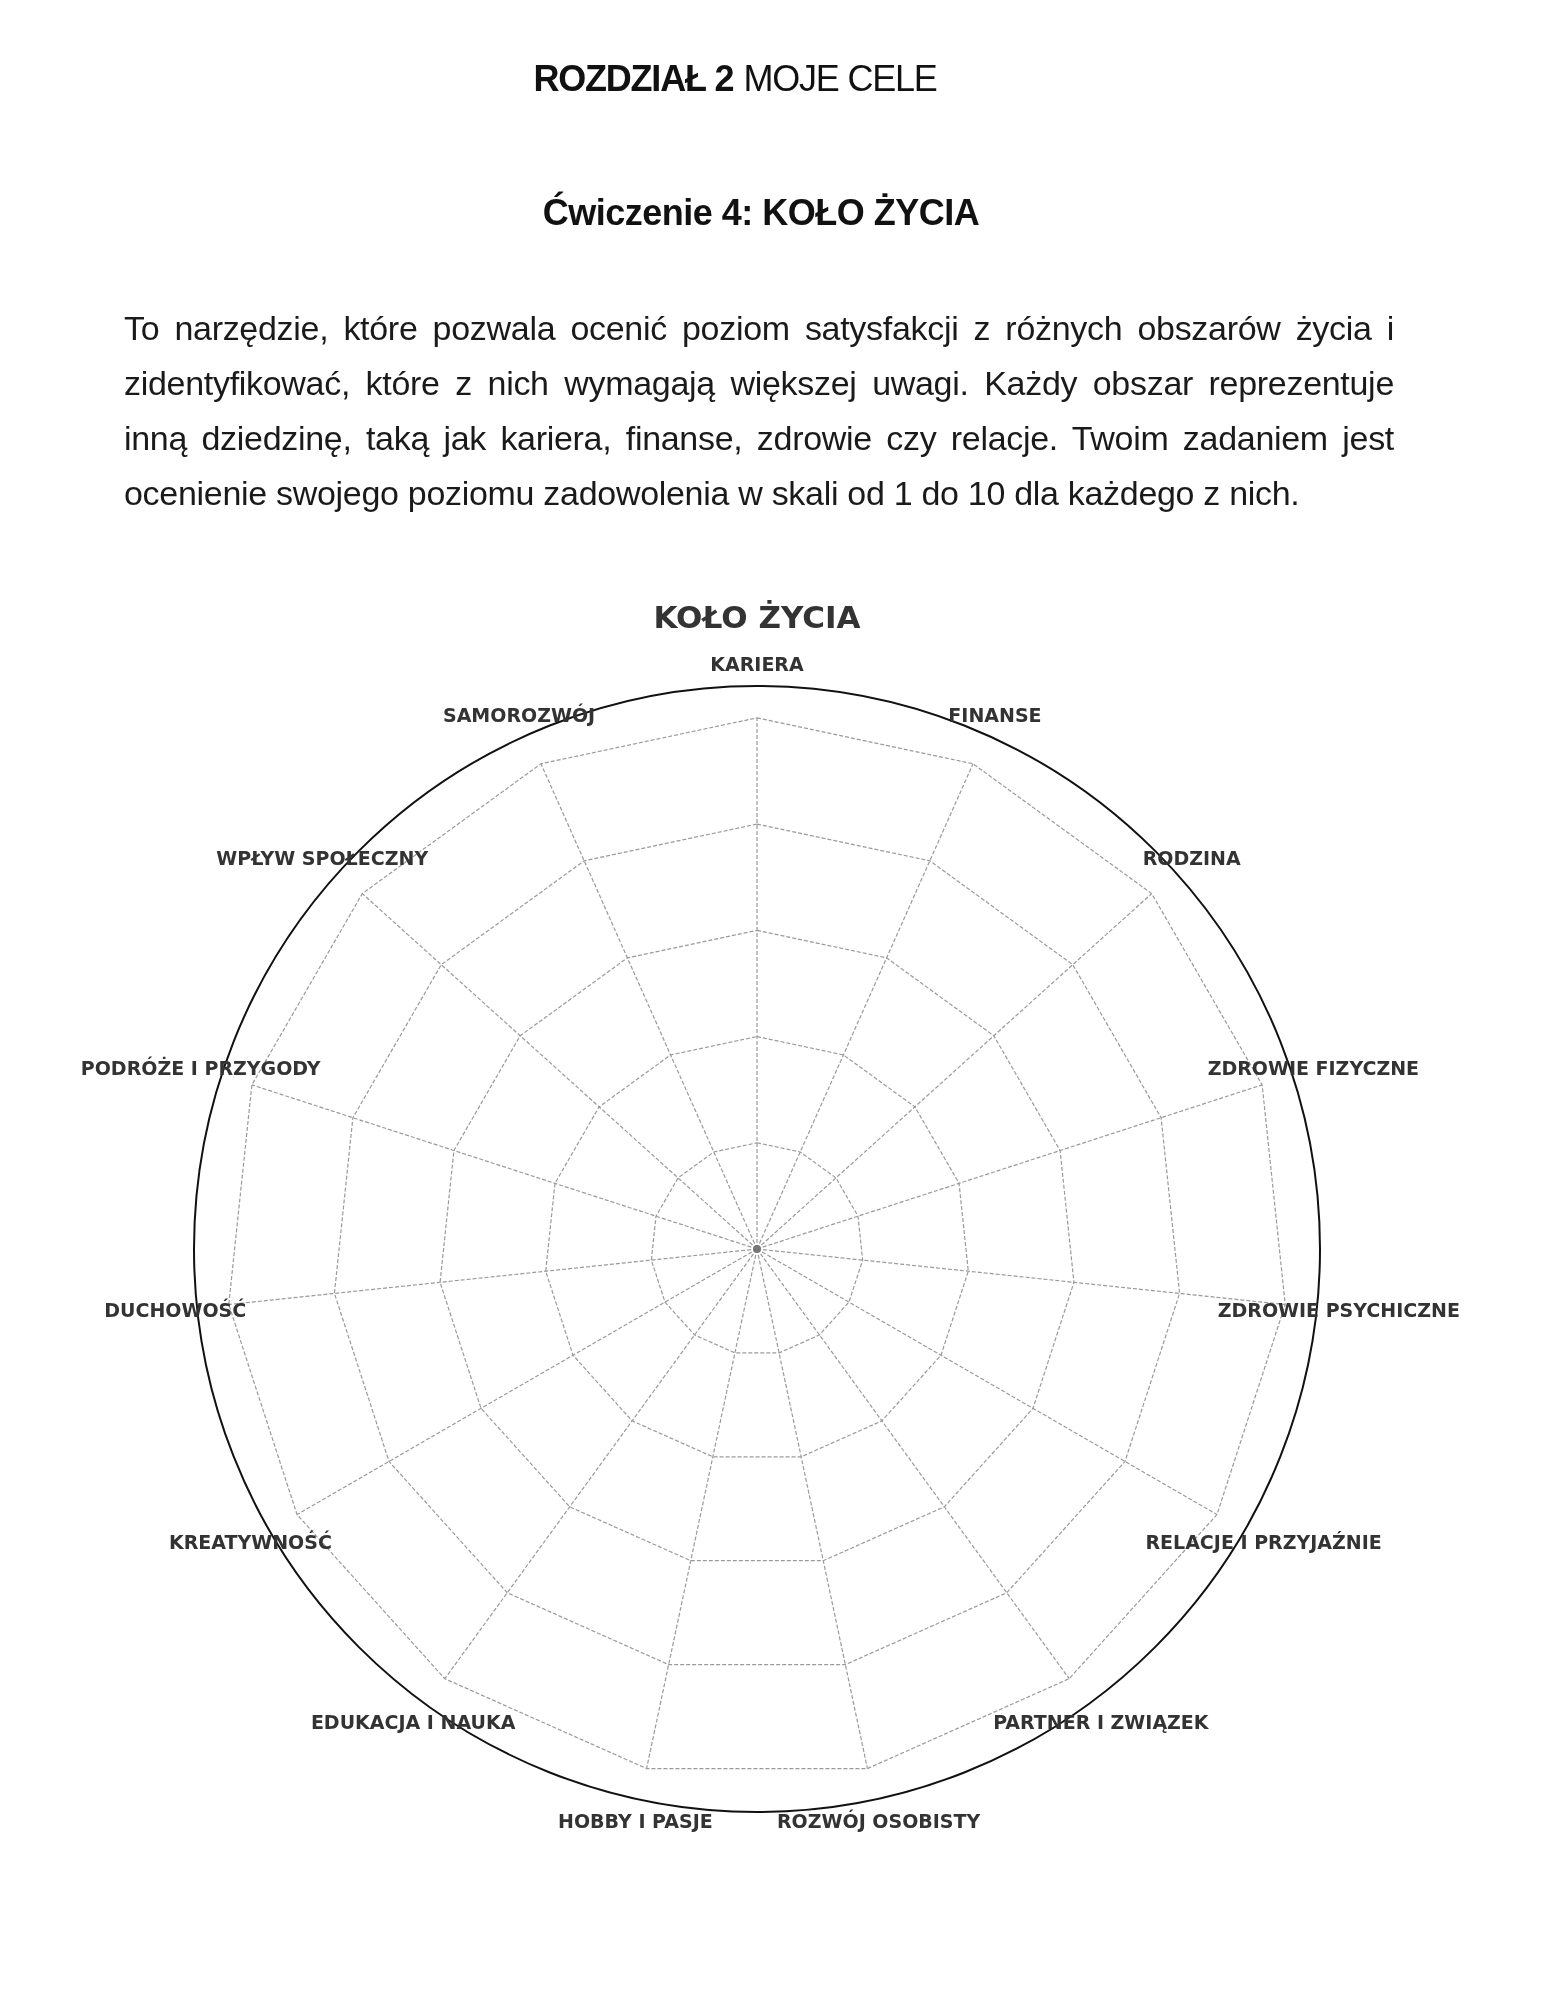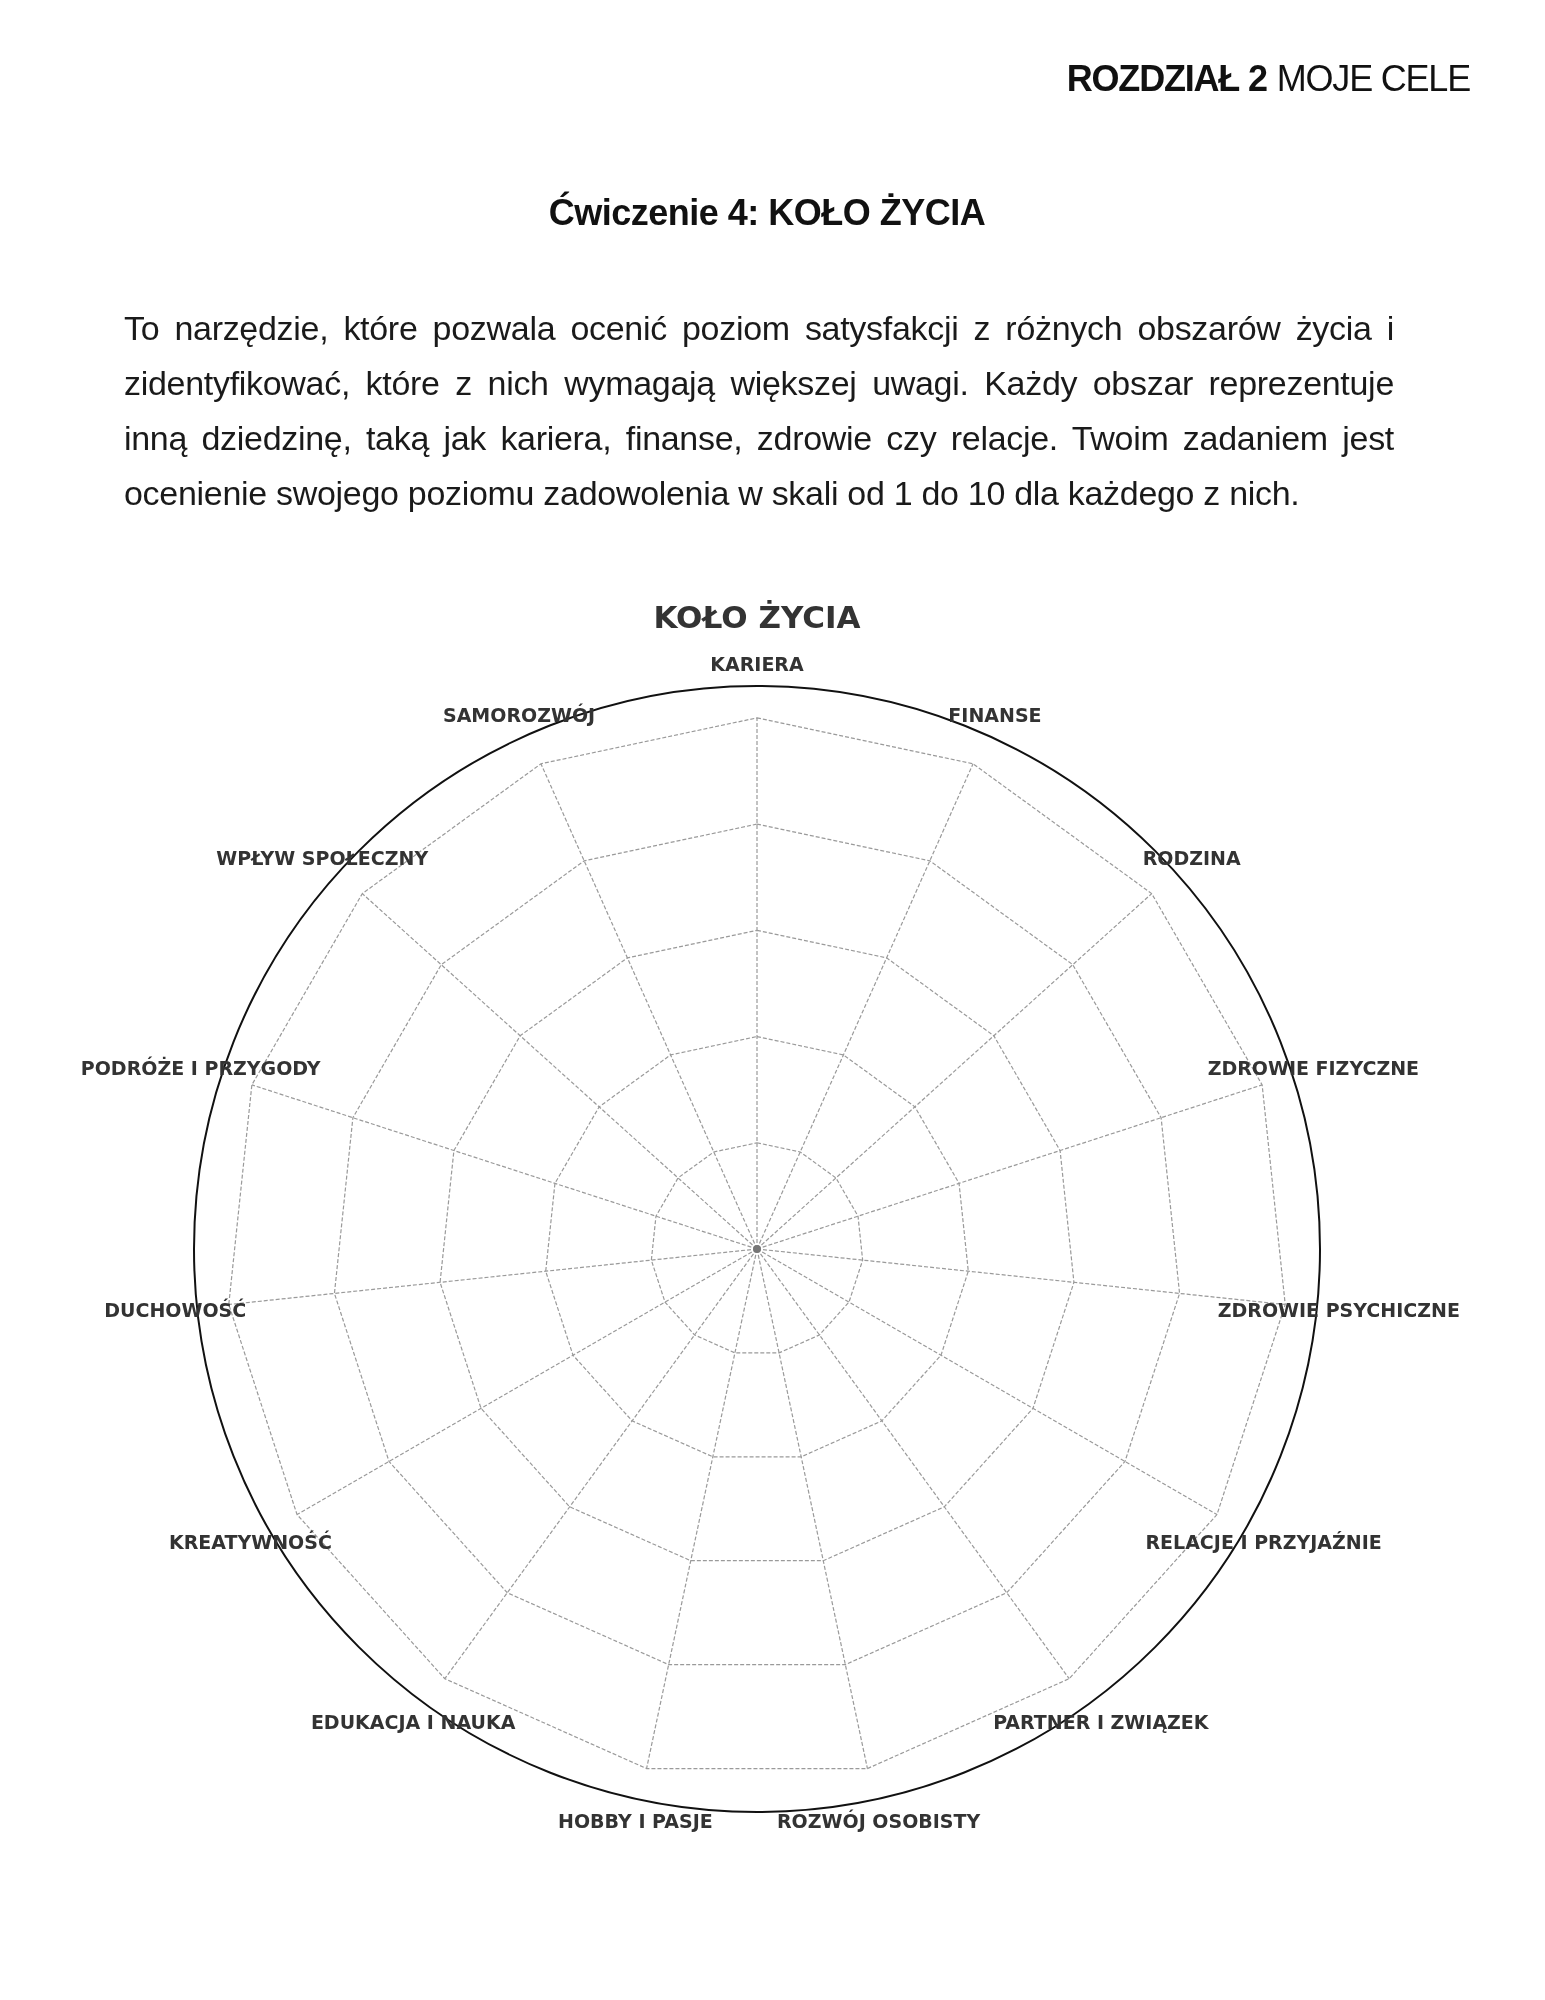--- a/index.html
+++ b/index.html
@@ -1,20 +1,20 @@
 <!DOCTYPE html>
 <html><head>
 <meta charset="utf-8">
 <style>
   html, body { margin: 0; padding: 0; background: #ffffff; }
   body { width: 1545px; height: 2000px; position: relative; overflow: hidden; font-family: "Liberation Sans", sans-serif; color: #111; }
-  .chapter { position: absolute; top: 58px; left: 0; width: 1470px; text-align: right; font-size: 36px; letter-spacing: -1.2px; }
+  .chapter { position: absolute; top: 58px; left: 0; width: 1470px; text-align: center; font-size: 36px; letter-spacing: -1.2px; }
   .chapter .bold { font-weight: bold; }
   .chapter .light { font-weight: normal; margin-left: 10px; }
-  .exercise-title { position: absolute; top: 192px; left: 12px; width: 1510px; text-align: center; font-size: 36px; font-weight: bold; letter-spacing: -0.5px; }
+  .exercise-title { position: absolute; top: 192px; left: 6px; width: 1510px; text-align: center; font-size: 36px; font-weight: bold; letter-spacing: -0.5px; }
   .intro { position: absolute; top: 301px; left: 124px; width: 1270px; font-size: 34px; line-height: 55px; text-align: justify; color: #1a1a1a; letter-spacing: -0.3px; }
   #chart { position: absolute; left: 0; top: 0; }
   .chart-title { font-family: "DejaVu Sans", sans-serif; font-weight: bold; font-size: 31px; fill: #333; }
   .axis-label { font-family: "DejaVu Sans", sans-serif; font-weight: bold; font-size: 19px; fill: #333; }
 </style>
 </head>
 <body>
 
 <div class="chapter">
   <span class="bold">ROZDZIAŁ 2</span><span class="light">MOJE CELE</span>

